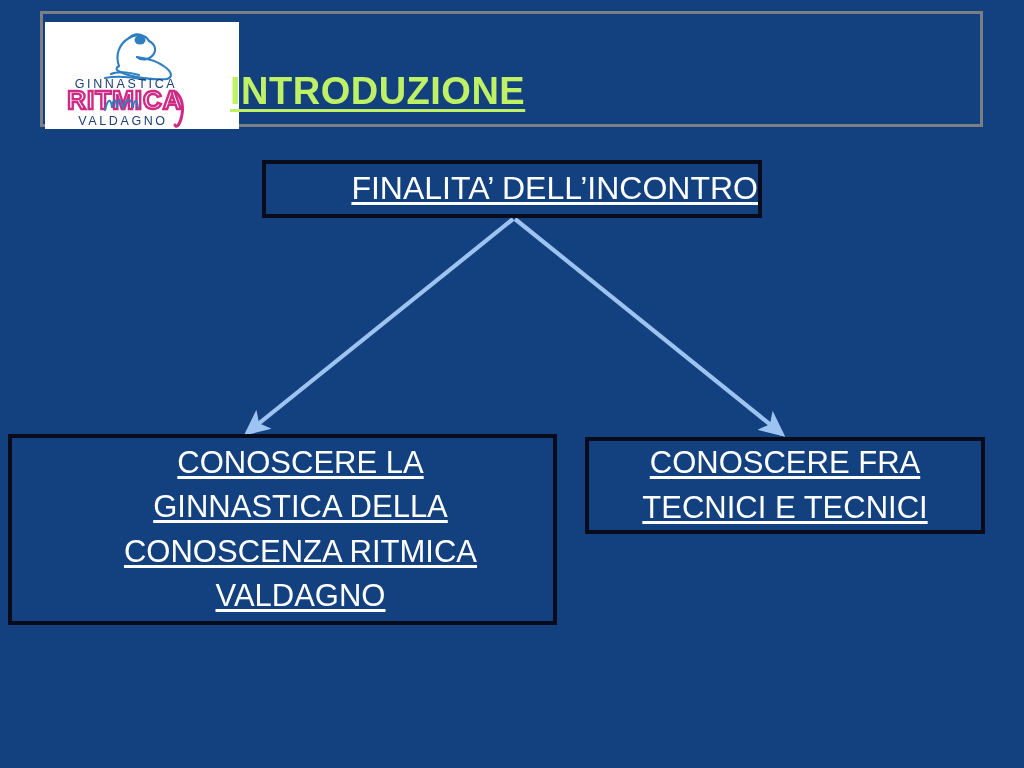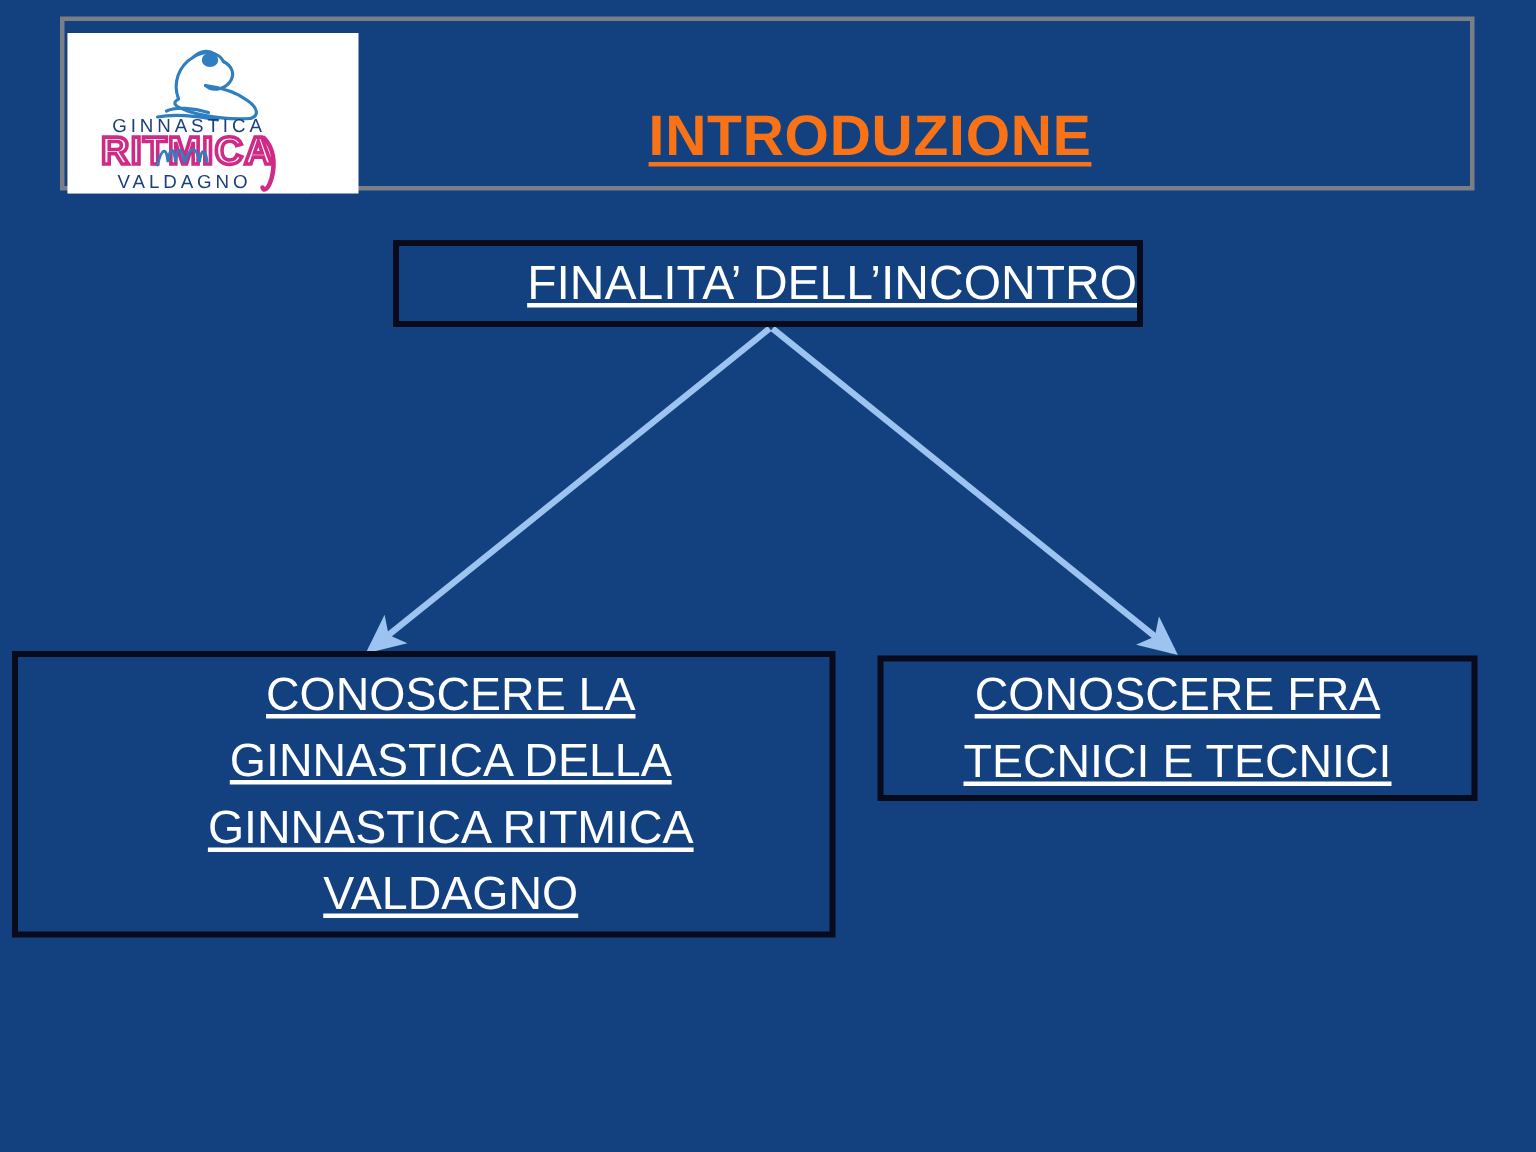--- a/index.html
+++ b/index.html
@@ -45,22 +45,22 @@
     box-sizing: border-box;
     overflow: hidden;
   }
   .logo-svg { display: block; width: 162px; height: 107px; }
 
   .slide-title {
     position: absolute;
     left: 230px;
     top: 70px;
     width: 700px;
-    text-align: center;
-    color: #f97316;
+    text-align: left;
+    color: #bef264;
     font-size: 38px;
     font-weight: bold;
     letter-spacing: 0.5px;
     text-decoration: underline;
     text-underline-offset: 5px;
     white-space: nowrap;
   }
 
   
   .node-box {
@@ -171,21 +171,21 @@
   <div class="node-box" id="box-finalita">
     <div class="node-text">
       <span class="line">FINALITA’ DELL’INCONTRO</span>
     </div>
   </div>
 
   <div class="node-box" id="box-left">
     <div class="node-text">
       <span class="line">CONOSCERE LA</span>
       <span class="line">GINNASTICA DELLA</span>
-      <span class="line">GINNASTICA RITMICA</span>
+      <span class="line">CONOSCENZA RITMICA</span>
       <span class="line">VALDAGNO</span>
     </div>
   </div>
 
   <div class="node-box" id="box-right">
     <div class="node-text">
       <span class="line">CONOSCERE FRA</span>
       <span class="line"> TECNICI E TECNICI</span>
     </div>
   </div>

